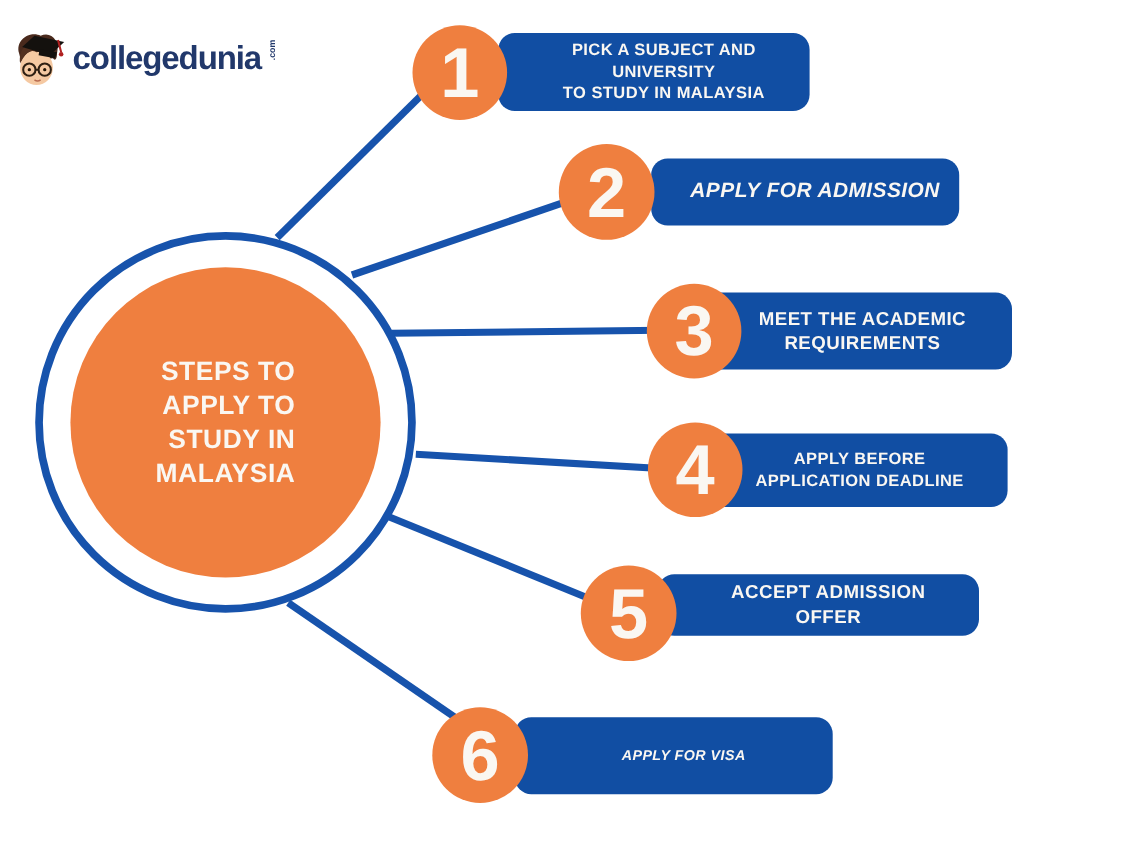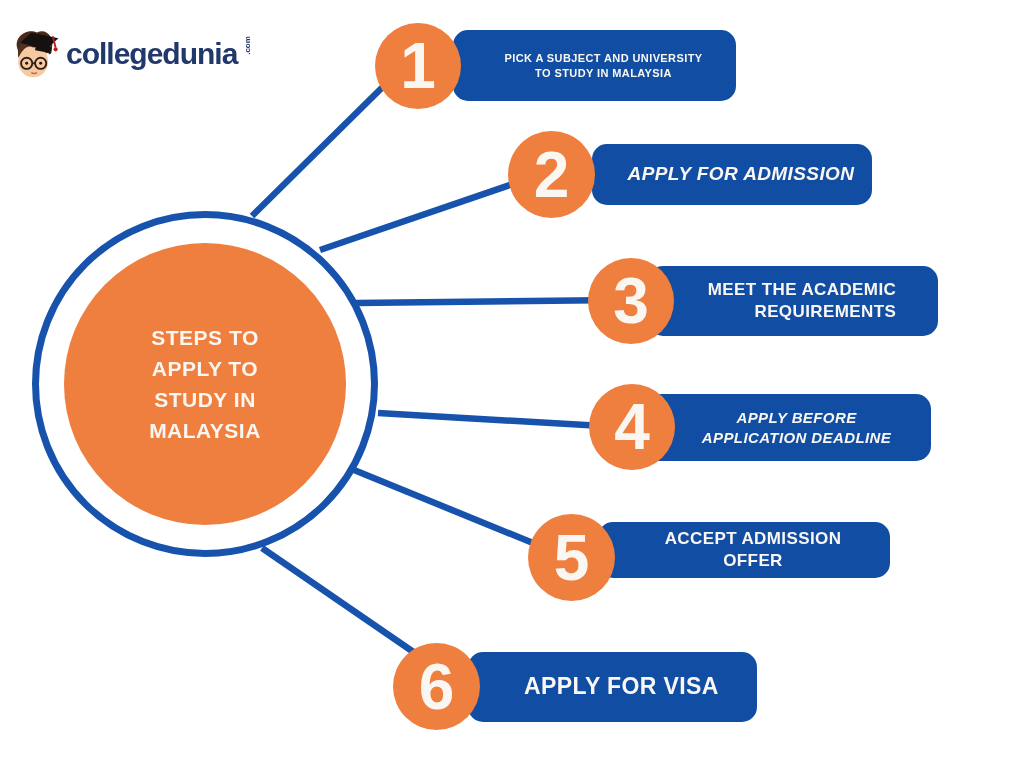--- a/index.html
+++ b/index.html
@@ -53,23 +53,24 @@
   }
   .hub-core{
     position:absolute;left:64px;top:243px;
     width:282px;height:282px;border-radius:50%;
     background:var(--orange);
     display:flex;align-items:center;justify-content:center;
     text-align:center;
   }
   .hub-title{
     color:var(--text_white);
-    font-size:21px;font-weight:700;line-height:31px;
+    font-size:24px;font-weight:700;line-height:31px;
     letter-spacing:0.5px;
     white-space:pre-line;
+    text-align:right;
   }
 
   
   .pill{
     position:absolute;
     background:var(--pill_blue);
     border-radius:15px;
     display:flex;align-items:center;justify-content:center;
     text-align:center;
   }
@@ -88,41 +89,41 @@
     display:flex;align-items:center;justify-content:center;
   }
   .badge-num{
     color:var(--text_white);
     font-size:64px;font-weight:700;
     line-height:1;
   }
 
   
   .pill.p1{left:453px;top:30px;width:283px;height:71px;}
-  .p1 .pill-label{font-size:11px;}
+  .p1 .pill-label{font-size:15px;}
   .badge.b1{left:375px;top:23px;width:86px;height:86px;}
 
   .pill.p2{left:592px;top:144px;width:280px;height:61px;font-style:italic;}
   .p2 .pill-label{font-size:19px;}
   .badge.b2{left:508px;top:131px;width:87px;height:87px;}
 
-  .pill.p3{left:648px;top:266px;width:290px;height:70px;text-align:right;}
+  .pill.p3{left:630px;top:266px;width:290px;height:70px;}
   .p3 .pill-label{font-size:17px;}
   .badge.b3{left:588px;top:258px;width:86px;height:86px;}
 
-  .pill.p4{left:644px;top:394px;width:287px;height:67px;font-style:italic;}
+  .pill.p4{left:629px;top:394px;width:287px;height:67px;}
   .p4 .pill-label{font-size:15px;}
   .badge.b4{left:589px;top:384px;width:86px;height:86px;}
 
   .pill.p5{left:598px;top:522px;width:292px;height:56px;}
   .p5 .pill-label{font-size:17px;}
   .badge.b5{left:528px;top:514px;width:87px;height:87px;}
 
   .pill.p6{left:468px;top:652px;width:289px;height:70px;}
-  .p6 .pill-label{font-size:23px;}
+  .p6 .pill-label{font-size:13px;font-style:italic;}
   .badge.b6{left:393px;top:643px;width:87px;height:87px;}
 </style>
 </head>
 <body>
 
 <svg class="connectors" width="1024" height="768" viewBox="0 0 1024 768">
   <line x1="252" y1="216" x2="410" y2="60" stroke="currentColor" stroke-width="6.5"></line>
   <line x1="320" y1="250" x2="548" y2="172" stroke="currentColor" stroke-width="6.5"></line>
   <line x1="356" y1="303" x2="620" y2="300" stroke="currentColor" stroke-width="6.5"></line>
   <line x1="378" y1="413" x2="620" y2="427" stroke="currentColor" stroke-width="6.5"></line>

